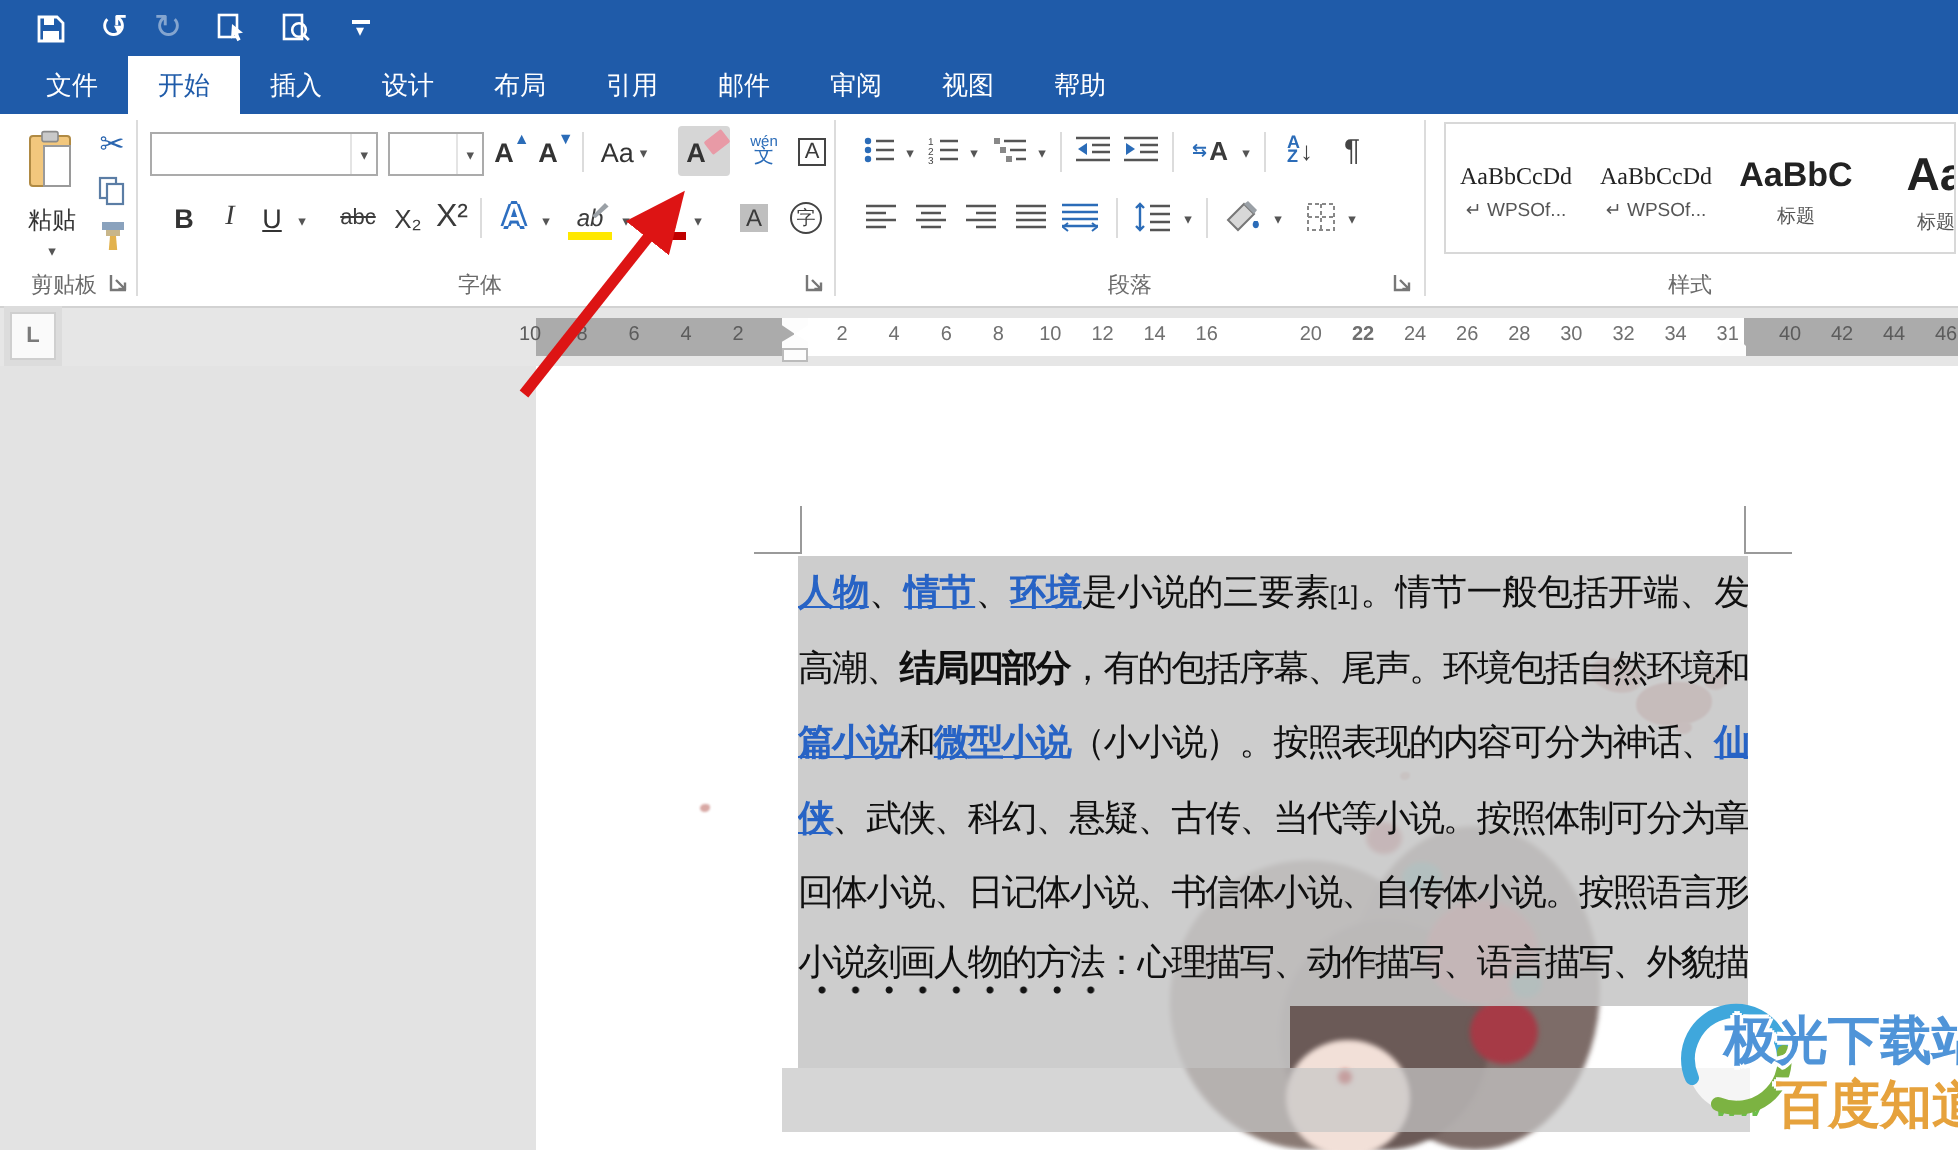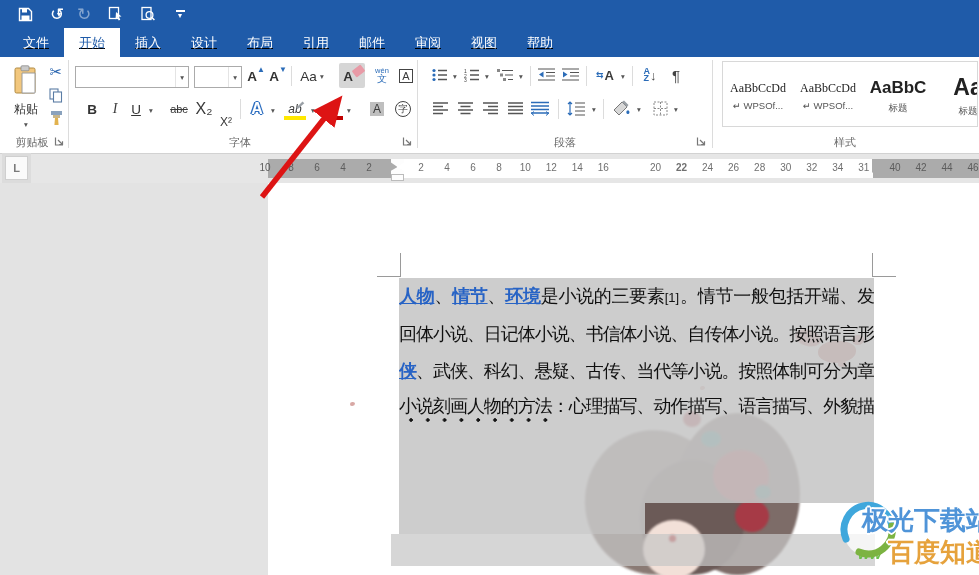--- a/index.html
+++ b/index.html
@@ -123,21 +123,21 @@
         </svg>
     </span>
     <span class="qi" style="flex-direction:column;line-height:.5;">
       <span style="width:9px;height:1.4px;background:#fff;margin-bottom:2px;"></span>
       <span style="font-size:8px;">▾</span>
     </span>
   </div>
 </div>
 
 <div class="tabrow">
-  <span id="tabs" style="display:flex;text-decoration:underline;">
+  <span id="tabs" style="display:flex;">
       <div class="tab">文件</div>
       <div class="tab active">开始</div>
       <div class="tab">插入</div>
       <div class="tab">设计</div>
       <div class="tab">布局</div>
       <div class="tab">引用</div>
       <div class="tab">邮件</div>
       <div class="tab">审阅</div>
       <div class="tab">视图</div>
       <div class="tab">帮助</div>
@@ -211,22 +211,22 @@
   </div>
   <div class="btn" style="left:396px;top:8px;width:20px;height:22px;">
       <span class="boxA">A</span>
     </div>
 
   <div class="btn glyph-btn" style="left:84px;top:42px;width:16px;height:20px;font-weight:bold;">B</div>
   <div class="btn" style="left:108px;top:42px;width:14px;height:20px;font-style:italic;font-family:'Liberation Serif',serif;font-size:14px;">I</div>
   <div class="btn glyph-btn" style="left:128px;top:42px;width:16px;height:20px;text-decoration:underline;">U</div>
   <div class="btn caret" style="left:146px;top:44px;width:10px;height:18px;">▾</div>
   <div class="btn" style="left:166px;top:42px;width:26px;height:20px;font-size:11px;text-decoration:line-through;">abc</div>
-  <div class="btn" style="left:194px;top:42px;width:20px;height:20px;font-size:16px;">X₂</div>
-  <div class="btn" style="left:216px;top:55px;width:20px;height:20px;font-size:12px;">X²</div>
+  <div class="btn" style="left:194px;top:42px;width:20px;height:20px;font-size:13px;">X₂</div>
+  <div class="btn" style="left:216px;top:42px;width:20px;height:20px;font-size:16px;">X²</div>
   <div class="vline" style="left:240px;top:42px;height:20px;"></div>
   <div class="btn" style="left:246px;top:40px;width:22px;height:24px;font-size:16px;font-weight:bold;color:#fff;text-shadow:0 0 1.5px #2e6fc0,-1.4px 0 #2e6fc0,1.4px 0 #2e6fc0,0 -1.4px #2e6fc0,0 1.4px #2e6fc0;">A</div>
   <div class="btn caret" style="left:268px;top:44px;width:10px;height:18px;">▾</div>
   <div class="btn" style="left:283px;top:40px;width:24px;height:24px;font-size:12px;font-style:italic;">
     <span>ab</span>
     <span style="position:absolute;right:1px;top:2px;"><svg width="12" height="12" viewBox="0 0 12 12">
           <path d="M2 9L8.5 2.5l1.8 1.8L3.8 10z" fill="#9aa0a6"></path>
         </svg></span>
     <span class="fx-underbar" style="background:#ffe800;"></span>
   </div>
@@ -451,22 +451,24 @@
   <div class="splat" style="left:838px;top:178px;width:8px;height:6px;background:#cc7d78;"></div>
   <div class="splat" style="left:350px;top:219px;width:5px;height:4px;background:#d8a8a4;"></div>
   <div class="splat" style="left:700px;top:203px;width:5px;height:4px;background:#d8a8a4;"></div>
 
   <div class="selrect" style="left:399px;top:95px;width:475px;height:225px;"></div>
   <div class="selrect" style="left:399px;top:320px;width:246px;height:31px;"></div>
   <div class="selrect" style="left:391px;top:351px;width:484px;height:32px;background:rgba(198,198,198,.72);"></div>
 
   <div class="doctext" id="doclines">
       <div class="dline just" style="height: 37.5px; line-height: 37.5px;"><span class="seg-link">人物</span><span class="seg-p">、</span><span class="seg-link">情节</span><span class="seg-p">、</span><span class="seg-link">环境</span><span class="seg-p">是小说的三要素</span><span class="seg-ref">[1]</span><span class="seg-p">。情节一般包括开端、发展、</span></div>
+      <div class="dline just" style="height: 37.5px; line-height: 37.5px;"><span class="seg-p">高潮、</span><span class="seg-b">结局四部分</span><span class="seg-p">，有的包括序幕、尾声。环境包括自然环境和</span></div>
+      <div class="dline just" style="height: 37.5px; line-height: 37.5px;"><span class="seg-link">篇小说</span><span class="seg-p">和</span><span class="seg-link">微型小说</span><span class="seg-p">（小小说）。按照表现的内容可分为神话、</span><span class="seg-link">仙</span></div>
+      <div class="dline just" style="height: 37.5px; line-height: 37.5px;"><span class="seg-link">侠</span><span class="seg-p">、武侠、科幻、悬疑、古传、当代等小说。按照体制可分为章</span></div>
       <div class="dline just" style="height: 37.5px; line-height: 37.5px;"><span class="seg-p">回体小说、日记体小说、书信体小说、自传体小说。按照语言形</span></div>
-      <div class="dline just" style="height: 37.5px; line-height: 37.5px;"><span class="seg-link">侠</span><span class="seg-p">、武侠、科幻、悬疑、古传、当代等小说。按照体制可分为章</span></div>
       <div class="dline just" style="height: 31px; line-height: 31px;"><span class="seg-em">小说刻画人物的方法</span><span class="seg-p">：心理描写、动作描写、语言描写、外貌描</span></div>
     </div>
 
   <div class="wm" style="left:838px;top:318px;">
     <svg width="62" height="62" viewBox="0 0 62 62">
         <circle cx="30" cy="31" r="24" fill="#ffffff" opacity=".75"></circle>
         <path d="M8 38a24 24 0 1 1 46-9" fill="none" stroke="#3fa7dc" stroke-width="7" stroke-linecap="round"></path>
         <path d="M54 25a24 24 0 0 1-33 26" fill="none" stroke="#7cb342" stroke-width="7" stroke-linecap="round"></path>
       </svg>
   </div>

